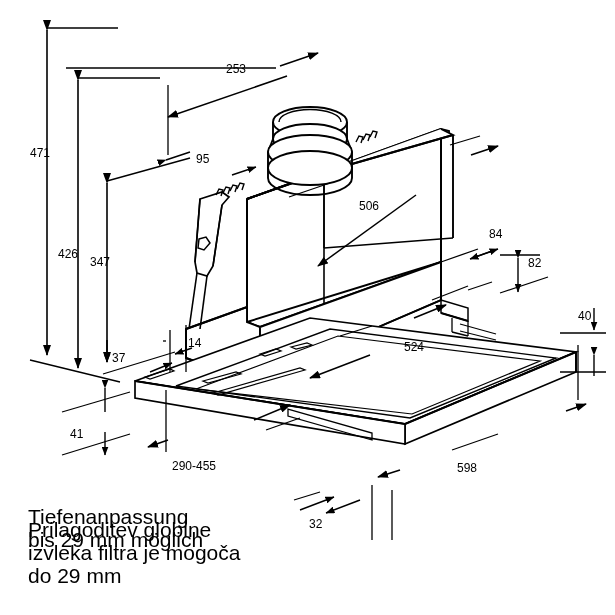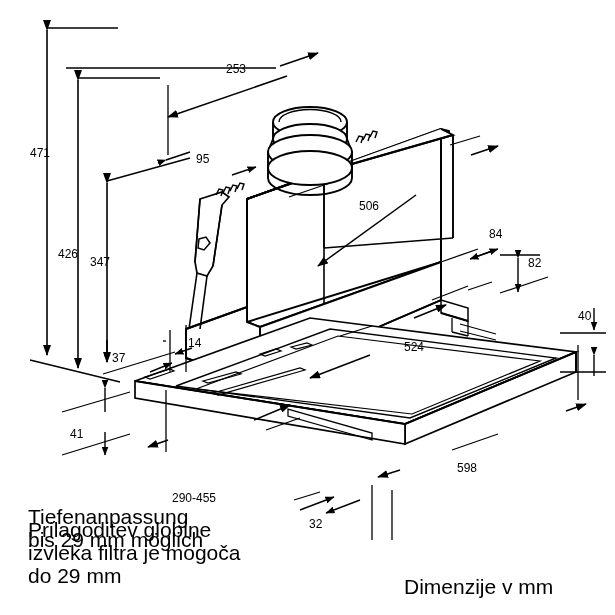--- a/index.html
+++ b/index.html
@@ -239,30 +239,29 @@
   <div class="dimtext" style="left:112px; top:352px;">37</div>
   <div class="dimtext" style="left:70px; top:428px;">41</div>
   <div class="dimtext" style="left:226px; top:63px;">253</div>
   <div class="dimtext" style="left:196px; top:153px;">95</div>
   <div class="dimtext" style="left:359px; top:200px;">506</div>
   <div class="dimtext" style="left:489px; top:228px;">84</div>
   <div class="dimtext" style="left:528px; top:257px;">82</div>
   <div class="dimtext" style="left:578px; top:310px;">40</div>
   <div class="dimtext" style="left:404px; top:341px;">524</div>
   <div class="dimtext" style="left:188px; top:337px;">14</div>
-  <div class="dimtext" style="left:172px; top:460px;margin-top:32px;">290-455</div>
+  <div class="dimtext" style="left:172px; top:460px;">290-455</div>
   <div class="dimtext" style="left:457px; top:462px;">598</div>
   <div class="dimtext" style="left:309px; top:518px;text-align:center;">32</div>
 
   <div class="notetext de">
     <div>Tiefenanpassung</div>
     <div>bis 29 mm möglich</div>
   </div>
 
   <div class="notetext sl">
     <div>Prilagoditev globine</div>
     <div>izvleka filtra je mogoča</div>
     <div>do 29 mm</div>
   </div>
 
-  <div class="unitstext">Dimenzije v mm</div>
 
 </div>
 
 </body></html>

